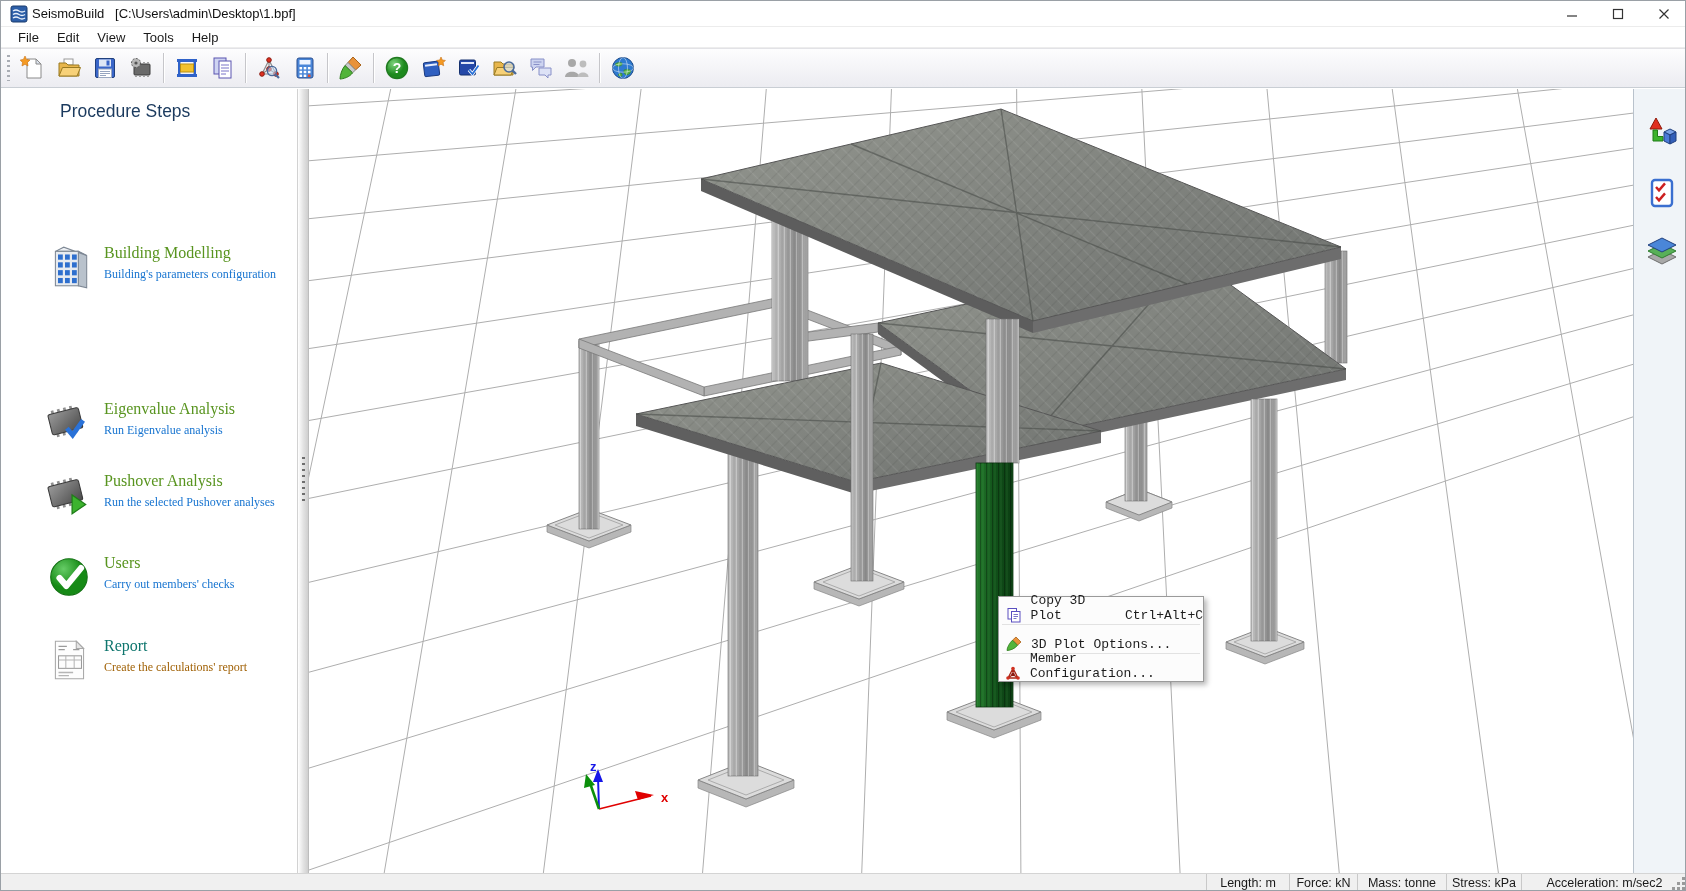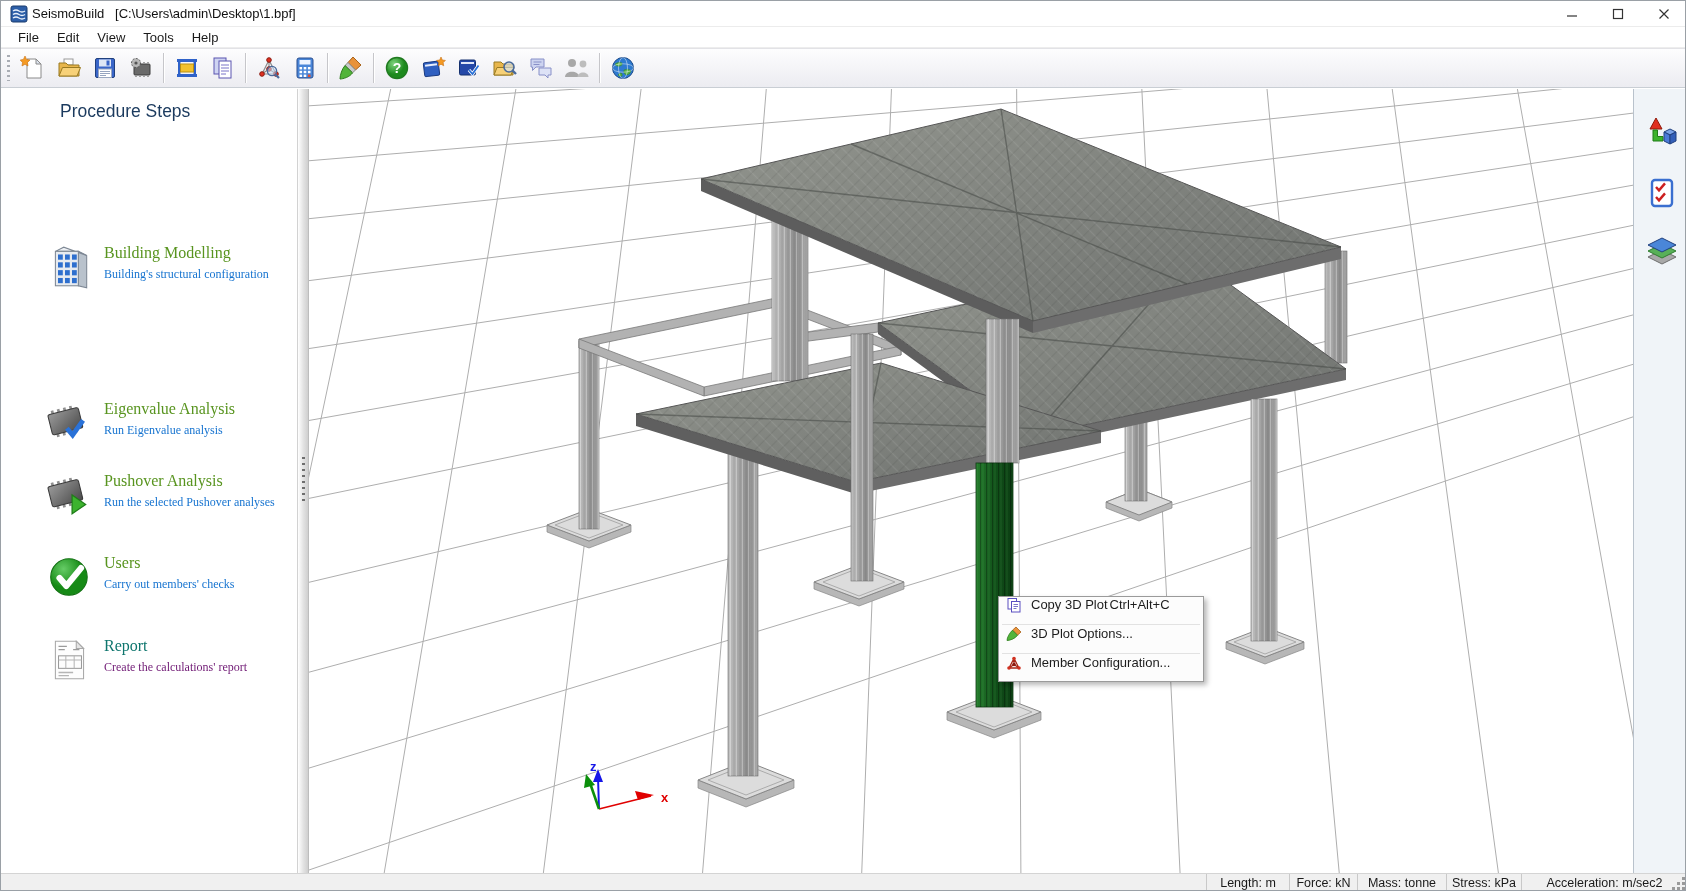--- a/index.html
+++ b/index.html
@@ -21,32 +21,32 @@
   .tsep{width:2px;height:30px;margin:0 4px;border-left:1px solid #c6c6ca;border-right:1px solid #ffffff;}
   
   .leftpanel{position:absolute;left:0;top:88px;width:296px;height:784px;background:#ffffff;margin-left:31px;}
   .lp-title{position:absolute;left:28px;top:12px;font-size:17.5px;color:#1b3a5e;}
   .step{position:absolute;left:14px;width:276px;height:58px;cursor:pointer;font-family:Liberation Serif, serif;}
   .step .sicon{position:absolute;left:0;top:0;width:48px;height:52px;}
   .step .stxt{position:absolute;left:58px;top:3px;}
   .step .st-title{font-size:16px;color:#58941f;}
   .step .st-sub{font-size:12px;color:#1774d0;margin-top:5px;}
   .step.disabled .st-title{color:#0f766e;}
-  .step.disabled .st-sub{color:#701a75;}
+  .step.disabled .st-sub{color:#a16207;}
   
   .splitter{position:absolute;left:296px;top:88px;width:12px;height:784px;background:linear-gradient(to right,#ffffff,#e2e2e2 55%,#cfcfcf);border-left:1px solid #d2d2d2;border-right:1px solid #bdbdbd;}
   .splitter .dots{position:absolute;left:4px;top:368px;width:3px;height:48px;background:repeating-linear-gradient(to bottom,#6e6e6e 0 2px,transparent 2px 6px);}
   
   #scene{position:absolute;left:308px;top:88px;width:1324px;height:784px;background:#ffffff;display:block;}
   
   .rightpanel{position:absolute;left:1632px;top:88px;width:54px;height:784px;background:#f0f4f8;border-left:1px solid #b9c2cc;}
   .rbtn{position:absolute;left:11px;width:34px;height:36px;display:flex;align-items:center;justify-content:center;border-radius:3px;}
   
   .ctxmenu{position:absolute;left:997px;top:595px;width:206px;background:#fcfcfc;border:1px solid #9a9a9a;box-shadow:3px 3px 5px rgba(0,0,0,.28);z-index:50;}
-  .ctxitem{height:26px;display:flex;align-items:flex-start;font-size:13px;color:#1c1c1c;cursor:default;}
+  .ctxitem{height:26px;display:flex;align-items:flex-end;font-size:13px;color:#1c1c1c;cursor:default;font-family:Liberation Mono, monospace;}
   .ctxitem .cicon{width:30px;display:flex;align-items:center;justify-content:center;}
   .ctxitem .clabel{margin-left:2px;}
   .ctxitem .cshort{margin-left:2px;}
   .ctxsep{height:1px;background:#e2e2e2;margin:1px 3px;}
   
   .statusbar{position:absolute;left:0;top:872px;width:1686px;height:19px;background:#f0f0f0;border-top:1px solid #d4d4d4;font-size:12.5px;color:#1a1a1a;}
   .sbcells{position:absolute;right:0;top:0;height:30px;display:flex;}
   .sbcell{height:18px;display:flex;align-items:center;justify-content:center;border-left:1px solid #c9c9c9;padding:0 4px;}
   .sbgrip{position:absolute;right:2px;bottom:2px;width:3px;height:3px;background:#9a9a9a;
     box-shadow:-5px 0 0 #9a9a9a,-10px 0 0 #9a9a9a,0 -5px 0 #9a9a9a,-5px -5px 0 #9a9a9a,0 -10px 0 #9a9a9a;}
@@ -258,21 +258,21 @@
           <rect x="11.5" y="27" width="4.6" height="5"></rect>
             <rect x="18.2" y="27" width="4.6" height="5"></rect>
             <rect x="24.9" y="27" width="4.6" height="5"></rect>
           <rect x="11.5" y="34.5" width="4.6" height="5"></rect>
             <rect x="18.2" y="34.5" width="4.6" height="5"></rect>
             <rect x="24.9" y="34.5" width="4.6" height="5"></rect>
         </g>
       </svg>
       <div class="stxt">
           <div class="st-title">Building Modelling</div>
-      <div class="st-sub">Building's structural configuration</div>
+      <div class="st-sub">Building's parameters configuration</div>
         </div>
     </div>
 
 
     <div class="step" style="top:308px">
       <svg class="sicon" viewBox="0 0 46 48">
         <g transform="rotate(-14 20 24)">
           <path d="M9,12 v-3 M15,12 v-3 M21,12 v-3 M27,12 v-3 M9,32 v3 M15,32 v3 M21,32 v3 M27,32 v3" stroke="#8f8f8f" stroke-width="2.6"></path>
           <rect x="4" y="12" width="30" height="20" rx="2" fill="url(#gradChip)" stroke="#3a3a3a"></rect>
         </g>

